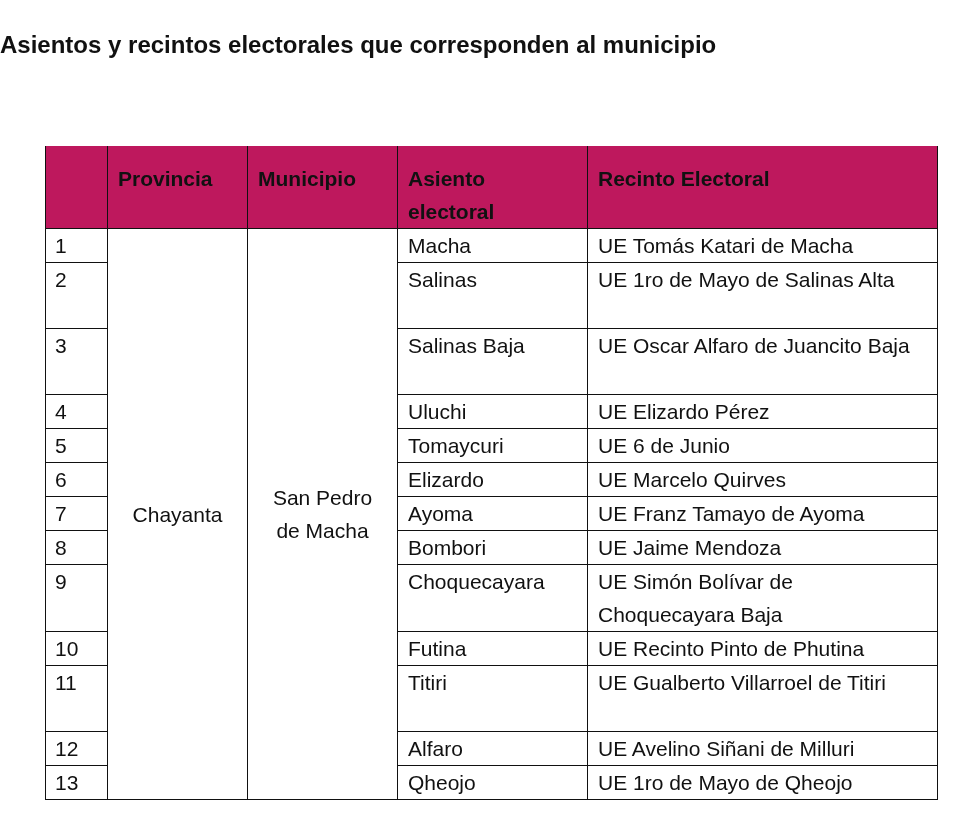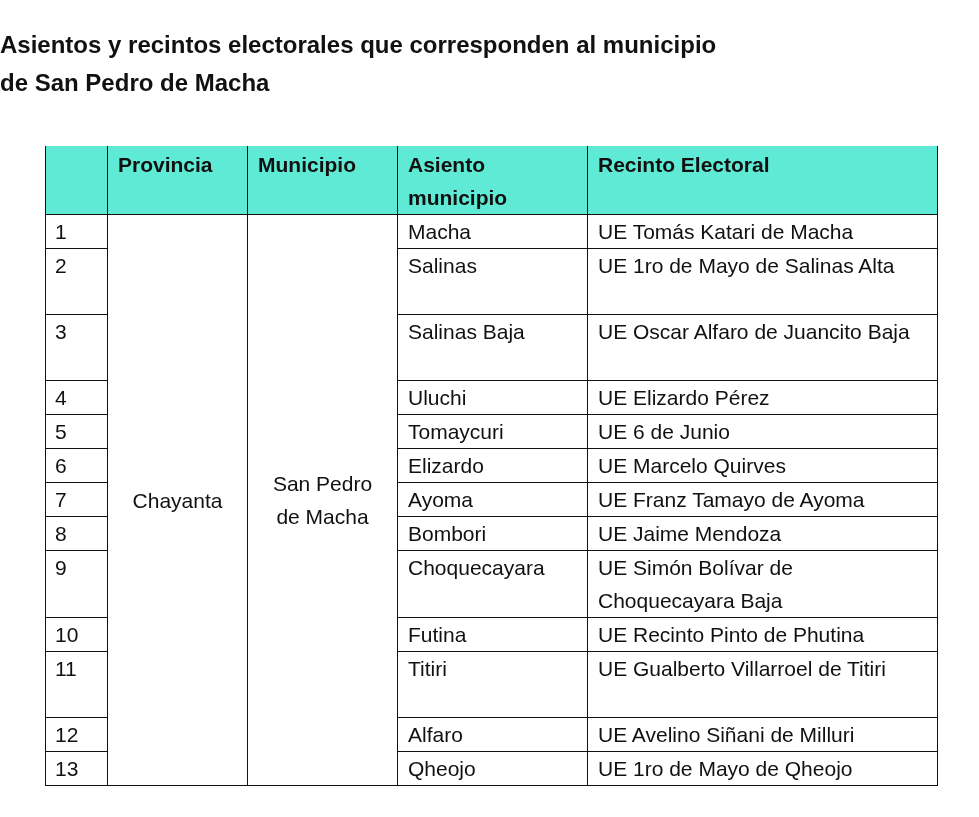--- a/index.html
+++ b/index.html
@@ -7,49 +7,48 @@
   .title {
     position: absolute; left: 0; width: 900px; top: 26px;
     text-align: left; font-weight: bold; font-size: 24px; line-height: 38px; color: #111;
   }
   table {
     position: absolute; left: 45px; top: 146px;
     border-collapse: collapse; table-layout: fixed;
     font-size: 21px;
   }
   th, td { border: 1.5px solid #111; padding: 0 10px; vertical-align: top; line-height: 33px; text-align: left; }
-  thead th { background: #5eead4; font-weight: bold; height: 62px; padding-top: 2px; }
+  thead th { background: #be185d; font-weight: bold; height: 62px; padding-top: 16px; }
   thead tr th { border-top: none; }
   td.merged { vertical-align: middle; text-align: center; }
   td.num { padding-left: 9px; }
   tbody tr { height: 33px; }
   tbody tr.tall { height: 66px; }
 </style>
 </head>
 <body>
 
 <div class="title">
   <div>Asientos y recintos electorales que corresponden al municipio</div>
-  <div>de San Pedro de Macha</div>
 </div>
 
 <table>
   <colgroup>
     <col style="width:62px">
       <col style="width:140px">
       <col style="width:150px">
       <col style="width:190px">
       <col style="width:350px">
   </colgroup>
   <thead>
     <tr>
       <th></th>
       <th>Provincia</th>
       <th>Municipio</th>
-      <th>Asiento municipio</th>
+      <th>Asiento electoral</th>
       <th>Recinto Electoral</th>
     </tr>
   </thead>
   <tbody>
     <tr>
       <td class="num">1</td>
       <td class="merged" rowspan="13">Chayanta</td>
       <td class="merged" rowspan="13">
           <div style="width:110px;margin:4px auto;line-height:33px">San Pedro de Macha</div>
         </td>

